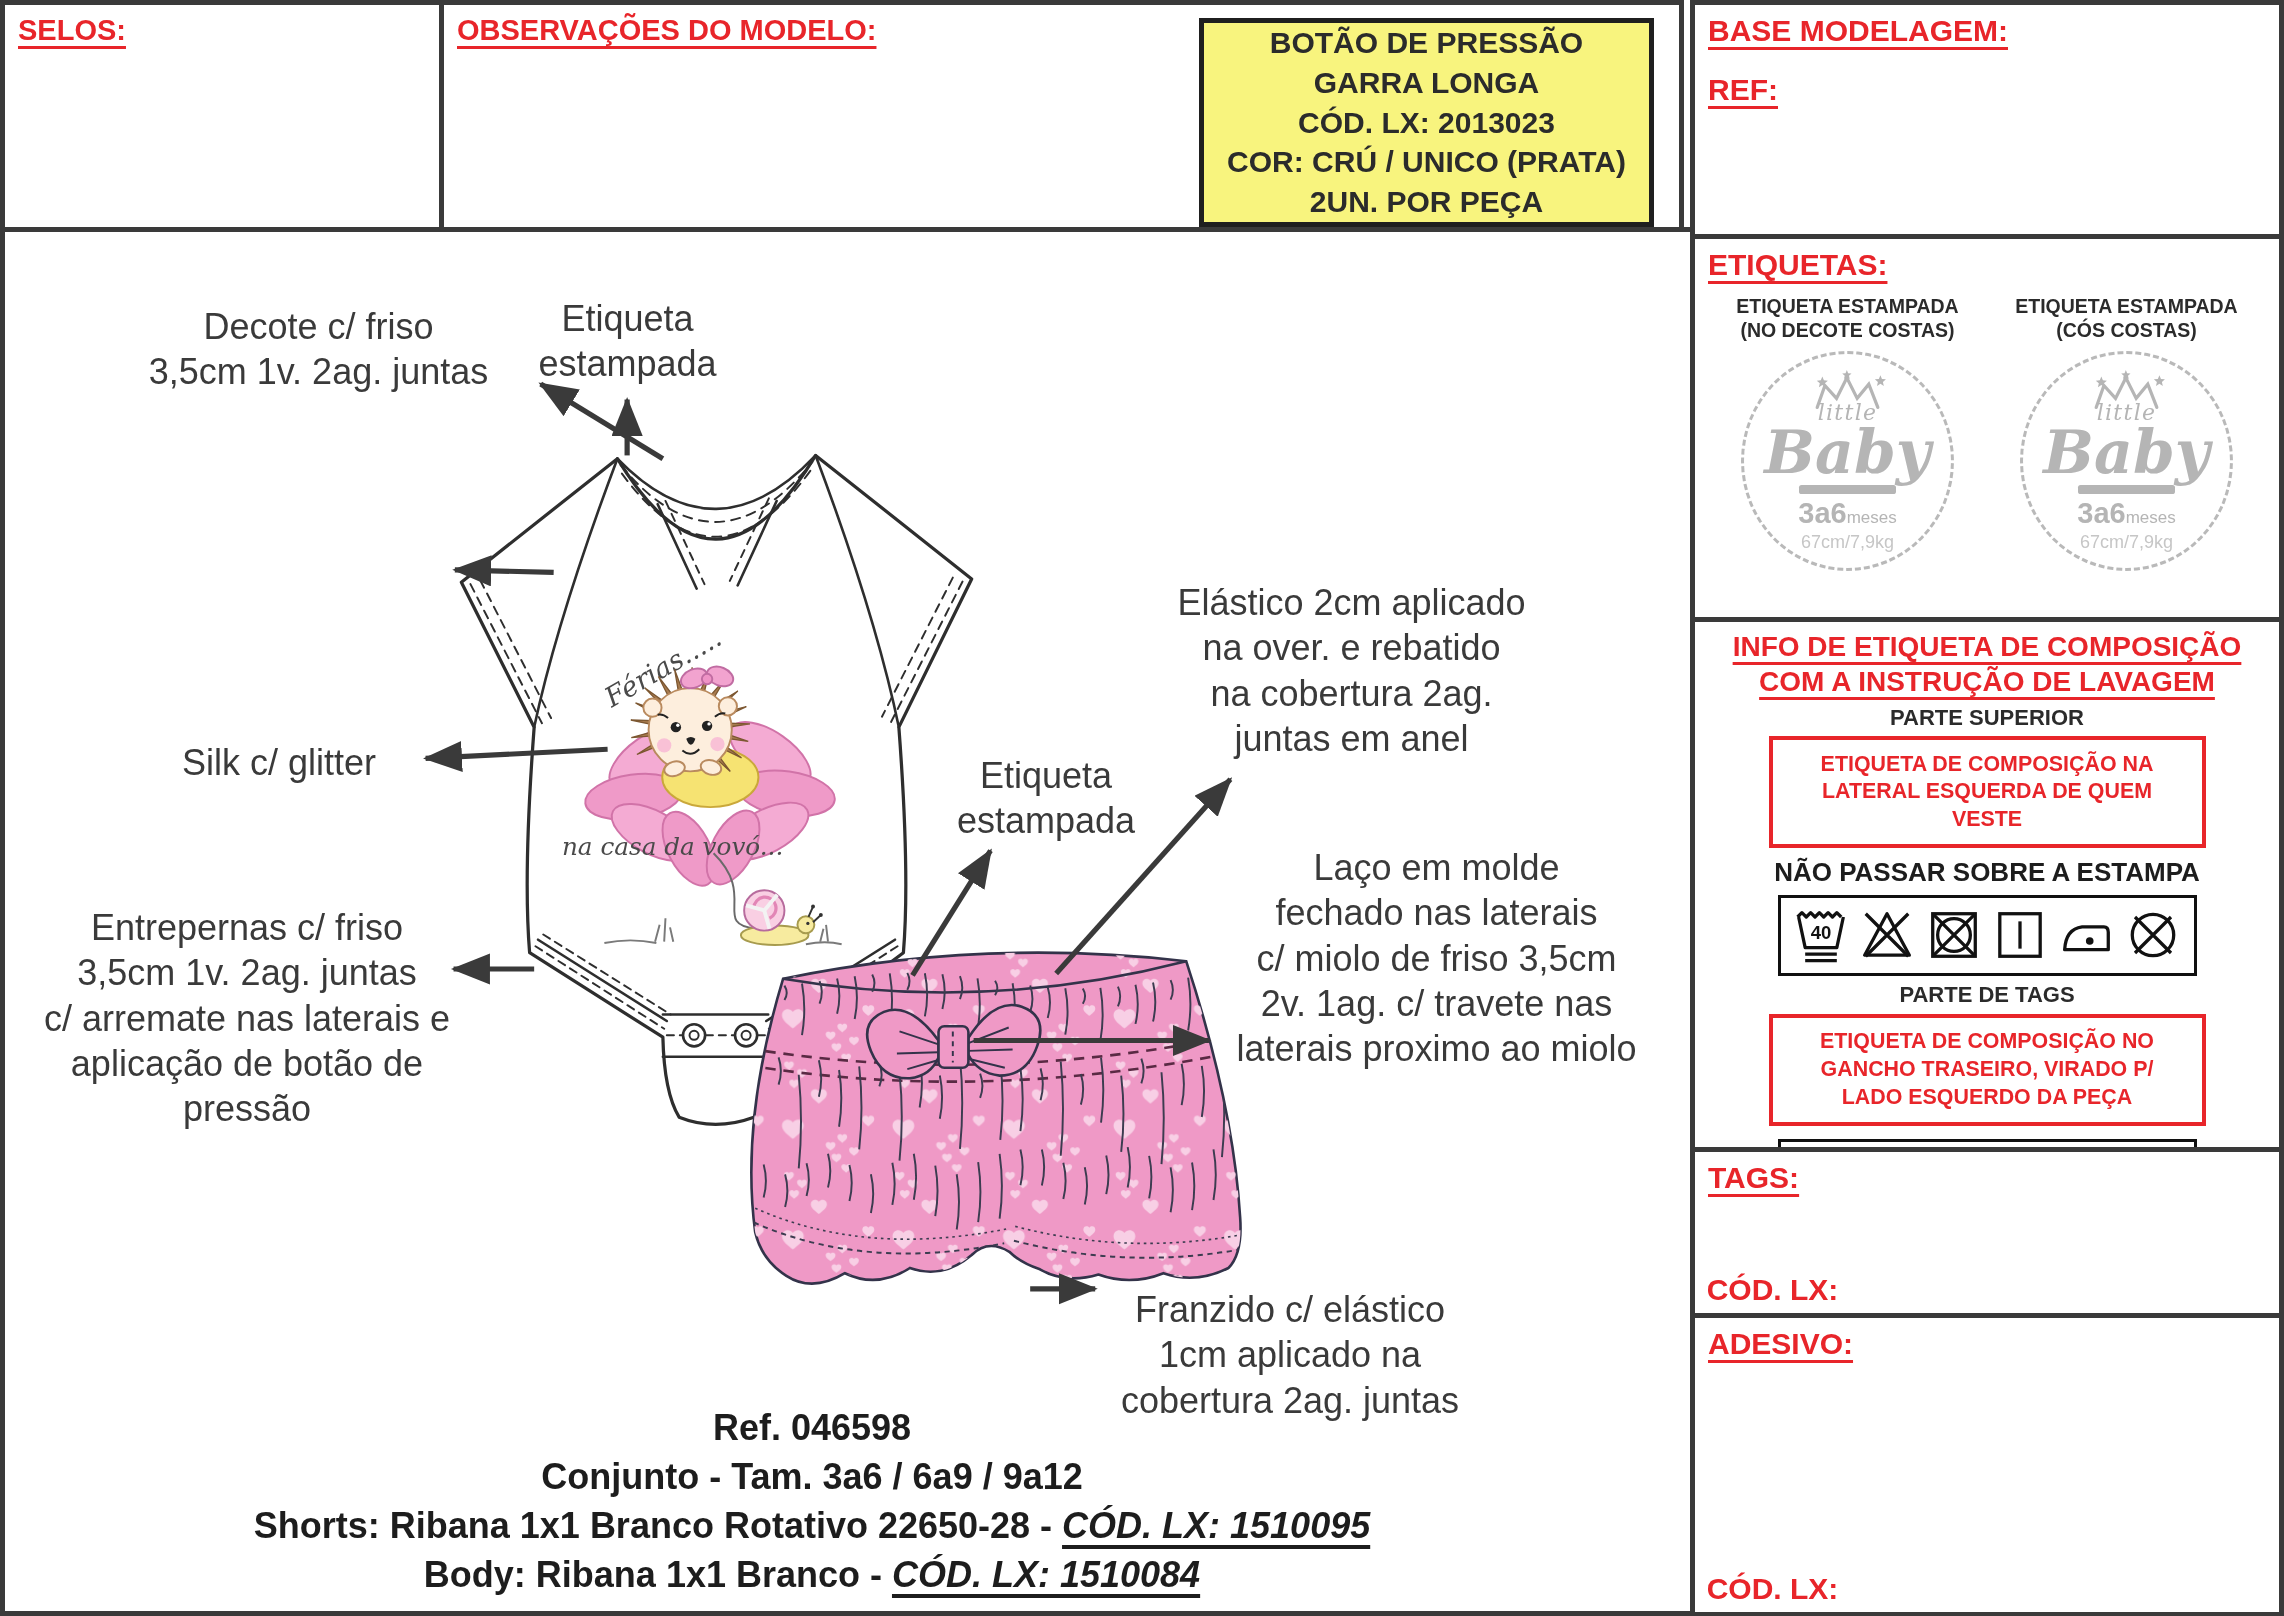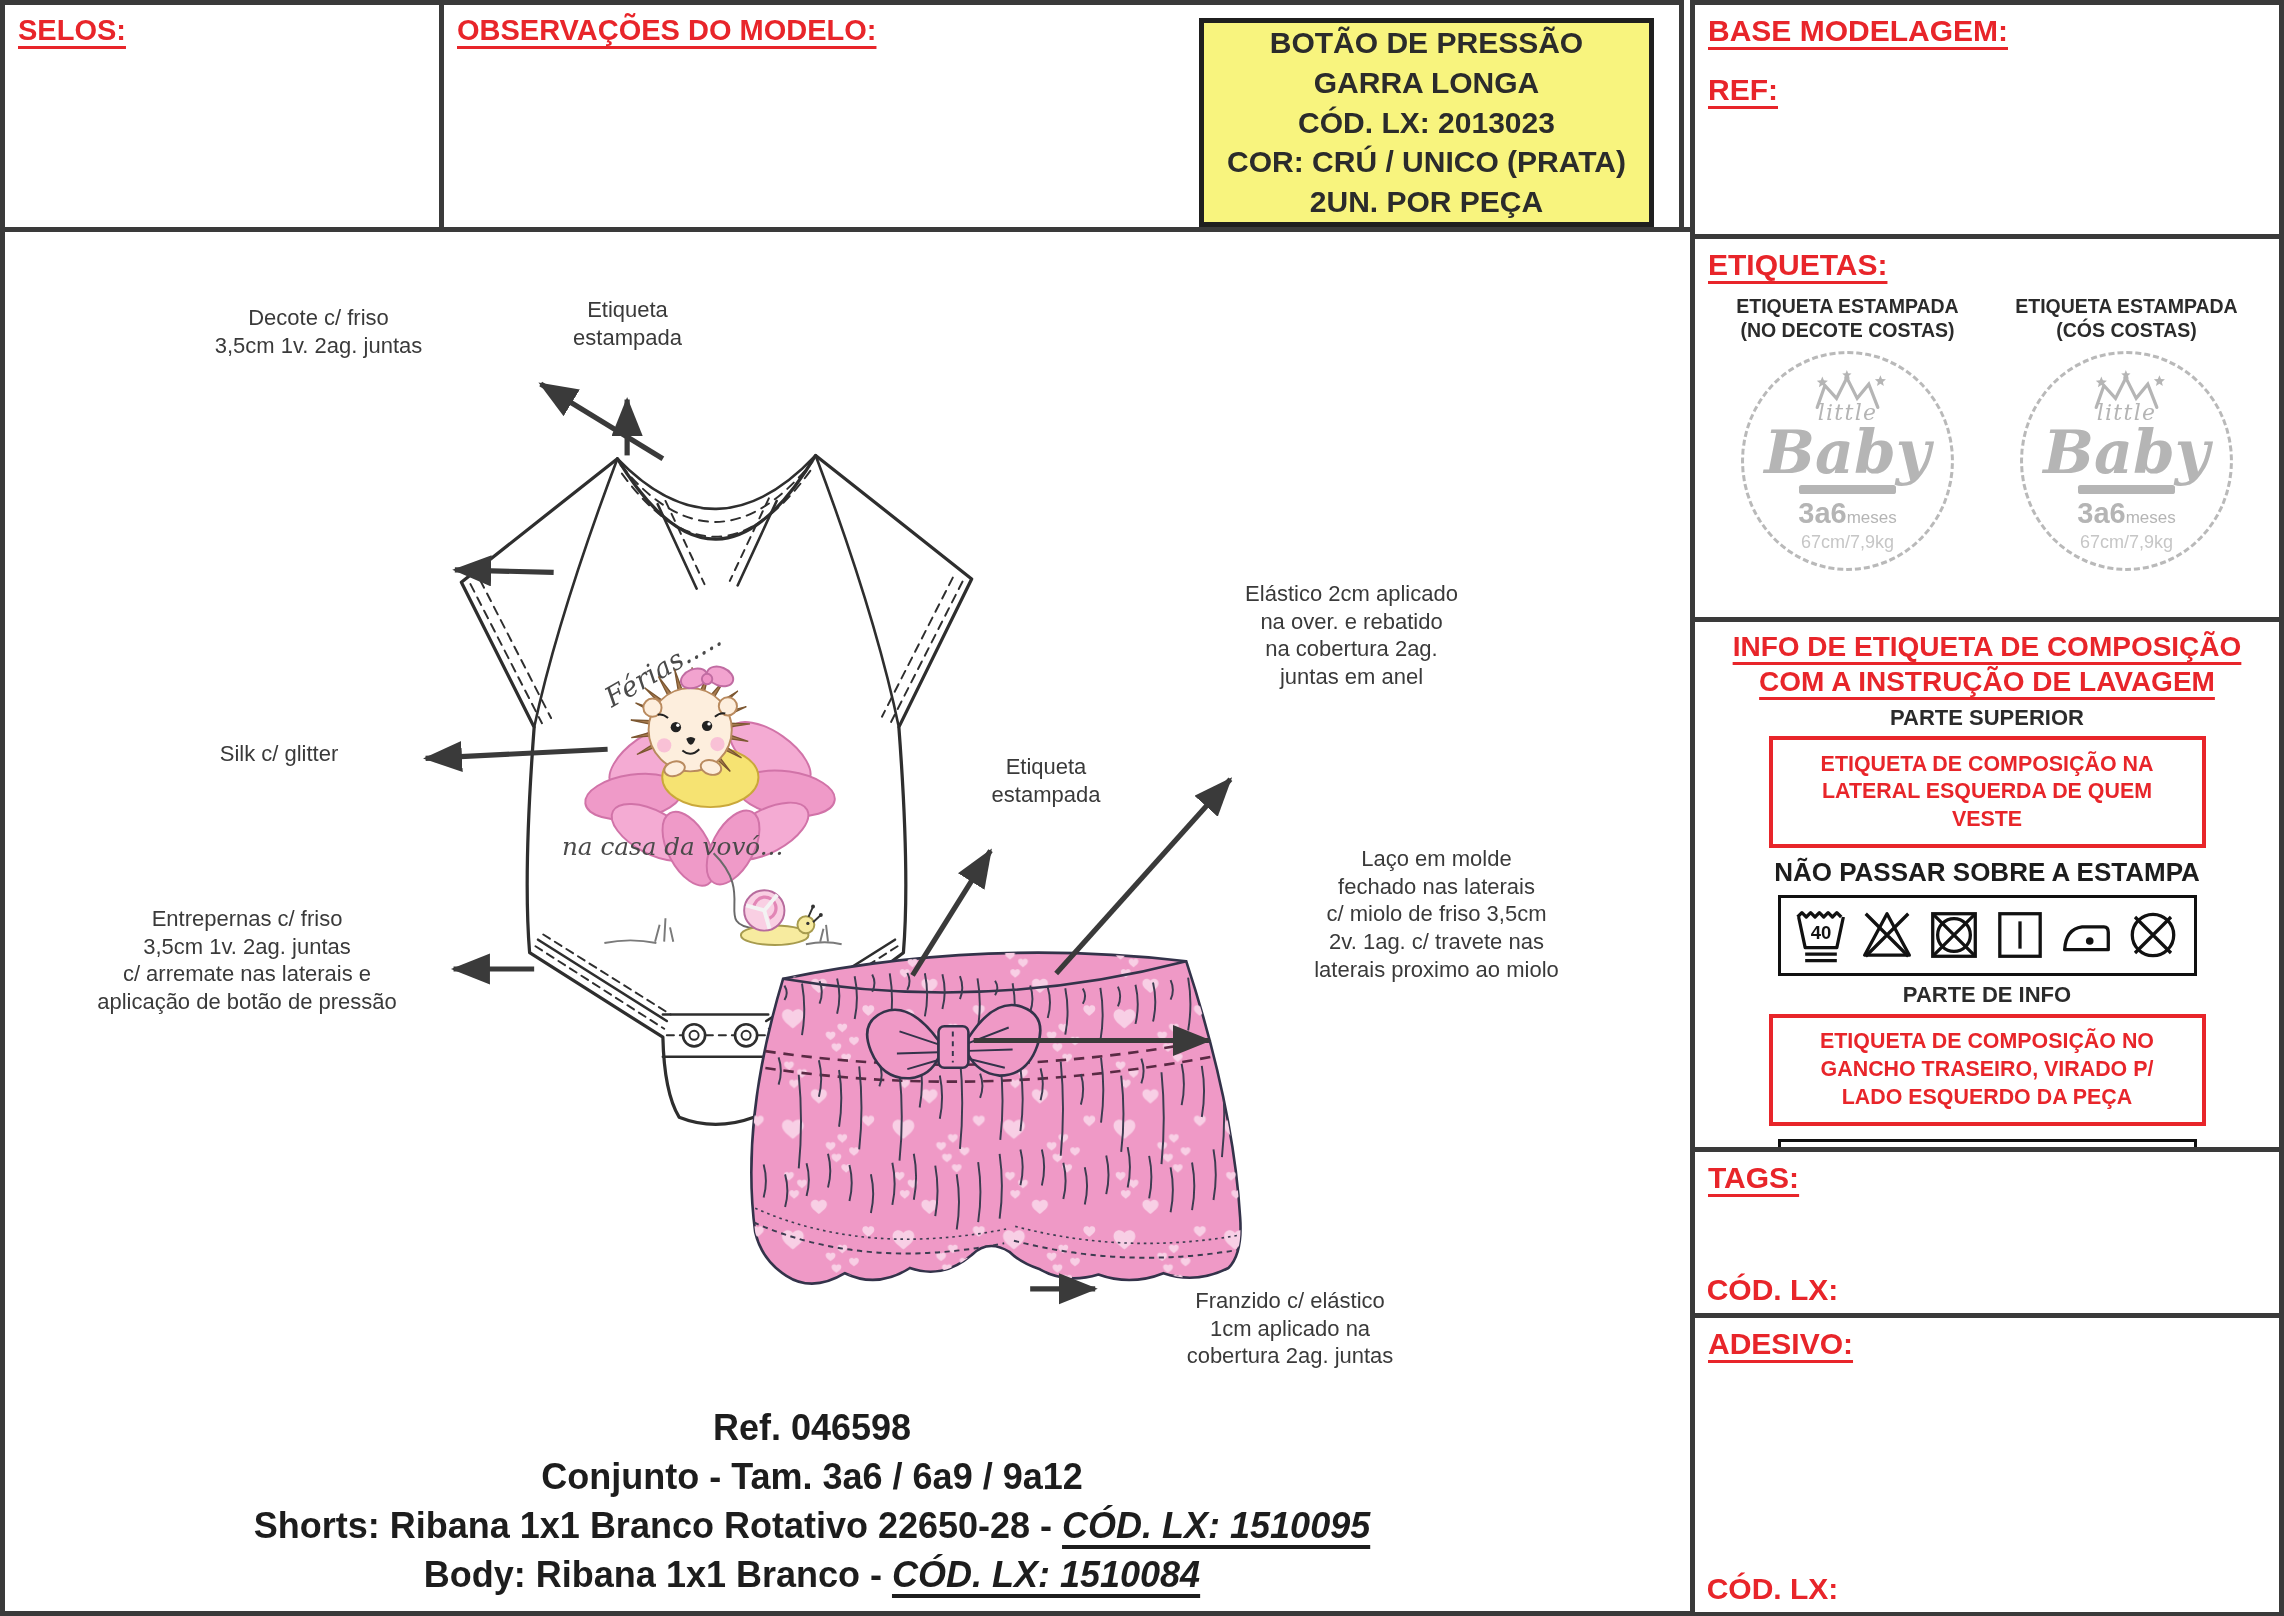--- a/index.html
+++ b/index.html
@@ -2,21 +2,21 @@
 <html style="font-size:10.4px"><head>
 <meta charset="utf-8">
 <style>
   html,body{margin:0;padding:0;background:#fff;}
   body{width:2284px;height:1616px;overflow:hidden;font-family:"Liberation Sans",sans-serif;}
   .sheet{position:relative;width:2284px;height:1616px;background:#fff;}
   .box{position:absolute;border:5.2px solid #3a3a3a;background:#fff;box-sizing:border-box;}
   .rh{color:#e8252a;font-weight:bold;text-decoration:underline;text-decoration-thickness:3.2px;text-underline-offset:5.8px;}
   .pad{padding:9px 13px;}
   .ml{white-space:pre-line;}
-  .lbl{position:absolute;font-size:22px;line-height:1.26;color:#3a3a3a;text-align:center;white-space:pre-line;}
+  .lbl{position:absolute;font-size:36px;line-height:1.26;color:#3a3a3a;text-align:center;white-space:pre-line;}
   .yellownote{position:absolute;left:755px;top:13px;width:455px;height:209px;background:#f8f47e;border:5.8px solid #1f1f1f;box-sizing:border-box;display:flex;align-items:center;justify-content:center;text-align:center;font-weight:bold;font-size:30px;line-height:1.33;color:#2b2b2b;}
   .rightcol-title{font-size:30px;}
   .etq-cards{display:flex;justify-content:space-around;margin-top:11.7px;}
   .etq-card{display:flex;flex-direction:column;align-items:center;width:286px;}
   .etq-head{font-weight:bold;font-size:19.5px;line-height:1.25;color:#2b2b2b;text-align:center;white-space:pre-line;}
   .logocircle{margin-top:9px;width:207px;height:214px;border:3.2px dashed #b9b9b9;border-radius:50%;display:flex;flex-direction:column;align-items:center;justify-content:center;color:#b5b5b5;}
   .logo-little{font-family:"DejaVu Serif",serif;font-style:italic;font-size:22px;margin-top:-10.4px;letter-spacing:1.3px;}
   .logo-baby{font-family:"DejaVu Serif",serif;font-style:italic;font-weight:bold;font-size:60px;line-height:.9;}
   .logo-bar{width:97px;height:8.4px;background:#b5b5b5;border-radius:2.6px;margin:6.5px 0 3.9px 0;}
   .logo-size{font-size:29px;font-weight:bold;}
@@ -130,21 +130,21 @@
       <svg class="careicon" viewBox="0 0 110 110">
         <path d="M14,82 Q16,44 46,40 L86,40 Q94,40 94,50 L94,82 Z" fill="none" stroke="#111" stroke-width="6" stroke-linejoin="round"></path>
         <circle cx="60" cy="66" r="7" fill="#111"></circle>
       </svg>
       <svg class="careicon" viewBox="0 0 110 110">
         <circle cx="55" cy="55" r="38" fill="none" stroke="#111" stroke-width="6"></circle>
         <path d="M22,22 L88,88 M88,22 L22,88" stroke="#111" stroke-width="6"></path>
       </svg>
     </div>
 
-    <div class="parte">PARTE DE INFO</div>
+    <div class="parte">PARTE DE TAGS</div>
     <div class="redbox ml">ETIQUETA DE COMPOSIÇÃO NO
 GANCHO TRASEIRO, VIRADO P/
 LADO ESQUERDO DA PEÇA</div>
 
     <div class="carebox" style="margin-top:13px;">
       <svg class="careicon" viewBox="0 0 110 110">
         <path d="M12,22 l8,-8 8,8 8,-8 8,8 8,-8 8,8 8,-8 8,8 8,-8 8,8 M14,22 L26,78 L84,78 L96,22" fill="none" stroke="#111" stroke-width="6" stroke-linejoin="round"></path>
         <text x="55" y="62" font-size="34" font-weight="bold" text-anchor="middle" fill="#111">40</text>
         <path d="M26,90 H84 M26,102 H84" stroke="#111" stroke-width="6"></path>
       </svg>

